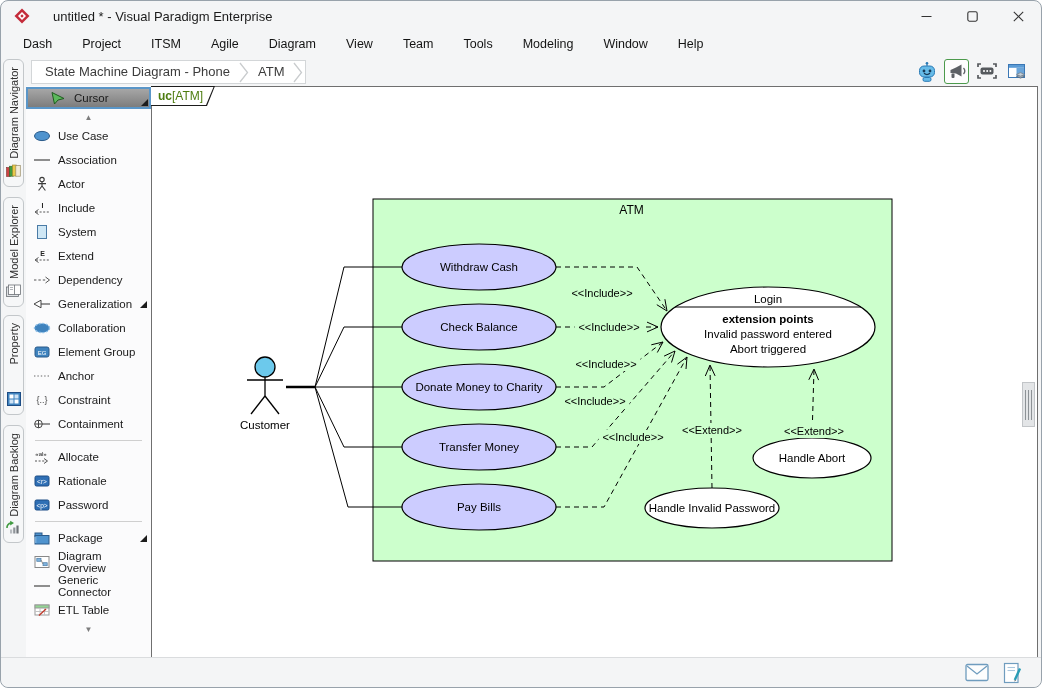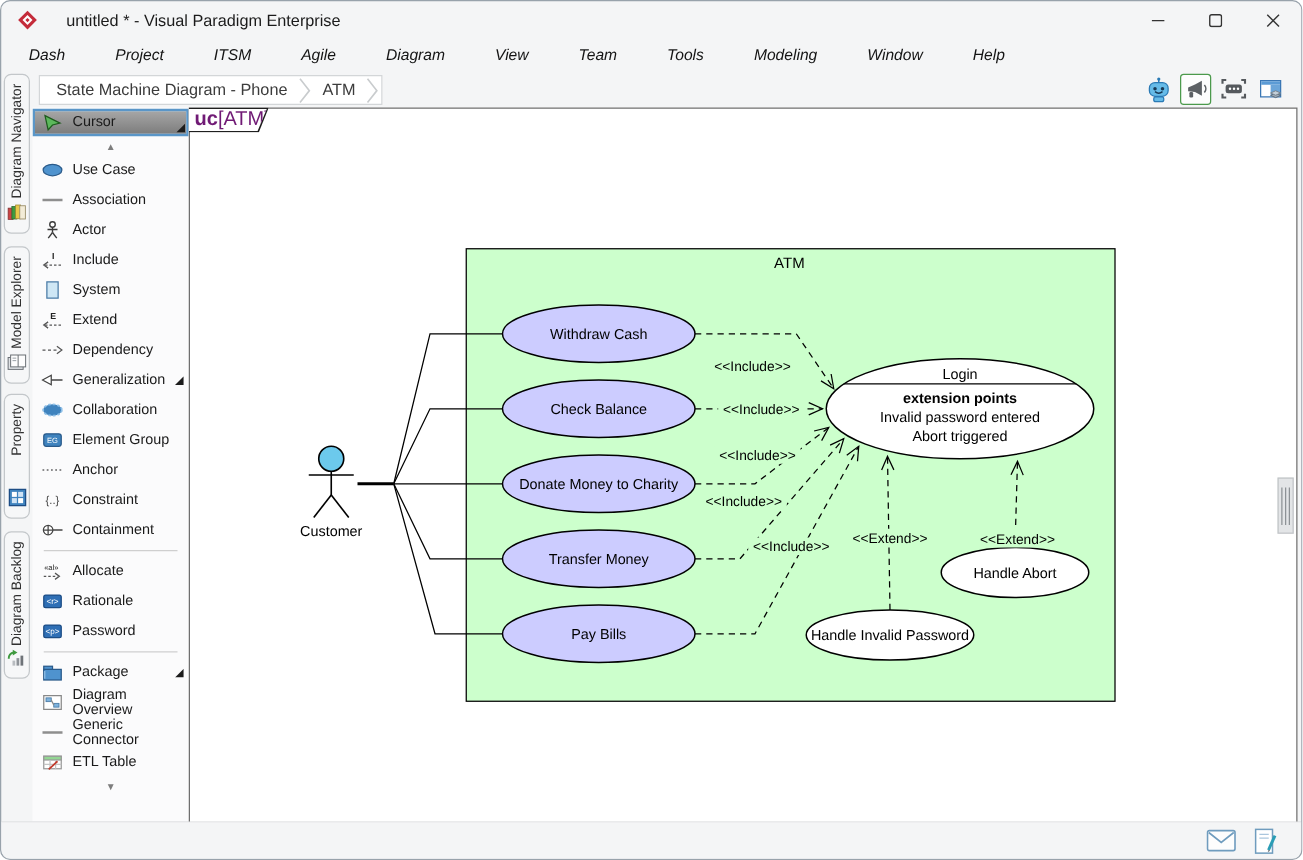--- a/index.html
+++ b/index.html
@@ -6,53 +6,53 @@
   *{box-sizing:border-box;}
   #window{position:relative;width:1042px;height:688px;border:1px solid #98a2ab;border-radius:8px;
           background:#f4f5f6;overflow:hidden;}
   
   .titlebar{height:30px;display:flex;align-items:center;padding-left:13px;gap:12px;}
   .app-icon{width:16px;height:16px;display:flex;}
   .title-text{font-size:13px;color:#1b1b1b;margin-left:11px;}
   .win-controls{margin-left:auto;display:flex;height:100%;}
   .win-btn{width:46px;display:flex;align-items:center;justify-content:center;cursor:default;}
   
-  .menubar{height:26px;display:flex;align-items:center;padding-left:18px;gap:32px;font-size:12.5px;color:#141414;font-style:italic;}
+  .menubar{height:26px;display:flex;align-items:center;padding-left:18px;gap:22px;font-size:12.5px;color:#141414;}
   .menu-item{padding:2px 4px;}
   
   .toolbar{height:29px;display:flex;align-items:center;position:relative;}
   .breadcrumb{margin-left:30px;height:24px;background:#fff;border:1px solid #d3d6d8;border-radius:0;
               display:flex;align-items:center;padding:0 2px 0 13px;font-size:13px;color:#3c3c3c;gap:9px;}
   .crumb-chevron{display:flex;margin-top:1px;}
   .toolbar-right{margin-left:auto;display:flex;gap:5px;align-items:center;padding-right:12px;}
   .tool-icon{width:25px;height:25px;display:flex;align-items:center;justify-content:center;
              border:1px solid transparent;border-radius:3px;}
   .tool-icon.selected{border:1px solid #4c9a4c;background:#fdfdfd;}
   
   .tabstrip{position:absolute;left:0;top:57px;bottom:30px;width:25px;}
   .side-tab{position:absolute;left:2px;width:21px;border:1px solid #c3c7ca;border-radius:6px;background:#f6f7f8;
             display:flex;flex-direction:column;align-items:center;justify-content:space-between;padding:7px 0 3px;}
   .side-tab .vlabel{writing-mode:vertical-rl;transform:rotate(180deg);font-size:11px;color:#2f2f2f;white-space:nowrap;}
   
   .palette{position:absolute;left:25px;top:85px;width:125px;bottom:30px;background:#fbfbfc;overflow:hidden;}
   .pal-row{height:24px;display:flex;align-items:center;gap:7px;padding-left:7px;font-size:11.5px;color:#1a1a1a;position:relative;}
   .pal-row .picon{width:18px;height:16px;flex:none;display:flex;align-items:center;justify-content:center;}
-  .pal-row.sel{background:linear-gradient(#a6a6a6,#7d7d7d);border:2px solid #5a96c8;height:22px;margin:1px 0 1px 0;padding-left:5px;}
+  .pal-row.sel{background:linear-gradient(#a6a6a6,#7d7d7d);border:2px solid #5a96c8;height:22px;margin:1px 0 1px 0;padding-left:21px;}
   .pal-scroll{height:14px;display:flex;align-items:center;justify-content:center;color:#7d7d7d;font-size:8px;}
   .pal-sep{height:1px;background:#cfcfcf;margin:4px 9px;}
   .corner-tri{position:absolute;right:1px;bottom:1px;display:flex;}
   .sub-tri{margin-left:auto;margin-right:4px;display:flex;}
   
   .canvas{position:absolute;left:150px;top:85px;width:887px;height:573px;background:#ffffff;border:1px solid #6f6f6f;}
   .canvas svg.diagram{position:absolute;left:0;top:0;}
   .canvas-tab-outer{position:absolute;left:-1px;top:-1px;width:64px;height:20px;background:#1c1c1c;
        clip-path:polygon(0 0,64px 0,56px 20px,0 20px);}
   .canvas-tab-inner{position:absolute;left:0px;top:1px;width:62.5px;height:18px;background:#ffffff;
        clip-path:polygon(0 0,62.5px 0,55px 18px,0 18px);display:flex;align-items:center;padding-left:7px;
-       font-size:16px;color:#701a75;justify-content:center;}
+       font-size:12px;color:#4d7c0f;}
   .canvas-tab-inner .b{font-weight:bold;}
   .splitter-grip{position:absolute;right:2px;top:295px;width:13px;height:45px;background:#e3e5e7;
        border:1px solid #c2c5c8;display:flex;align-items:center;justify-content:center;gap:2px;}
   .splitter-grip i{display:block;width:1px;height:30px;background:#8d9296;}
   
   .statusbar{position:absolute;left:0;right:0;bottom:0;height:30px;background:#f4f5f6;border-top:1px solid #dadcde;
        border-radius:0 0 8px 8px;display:flex;align-items:center;justify-content:flex-end;gap:12px;padding-right:18px;}
   .status-icon{display:flex;align-items:center;}
 </style>
 </head>

